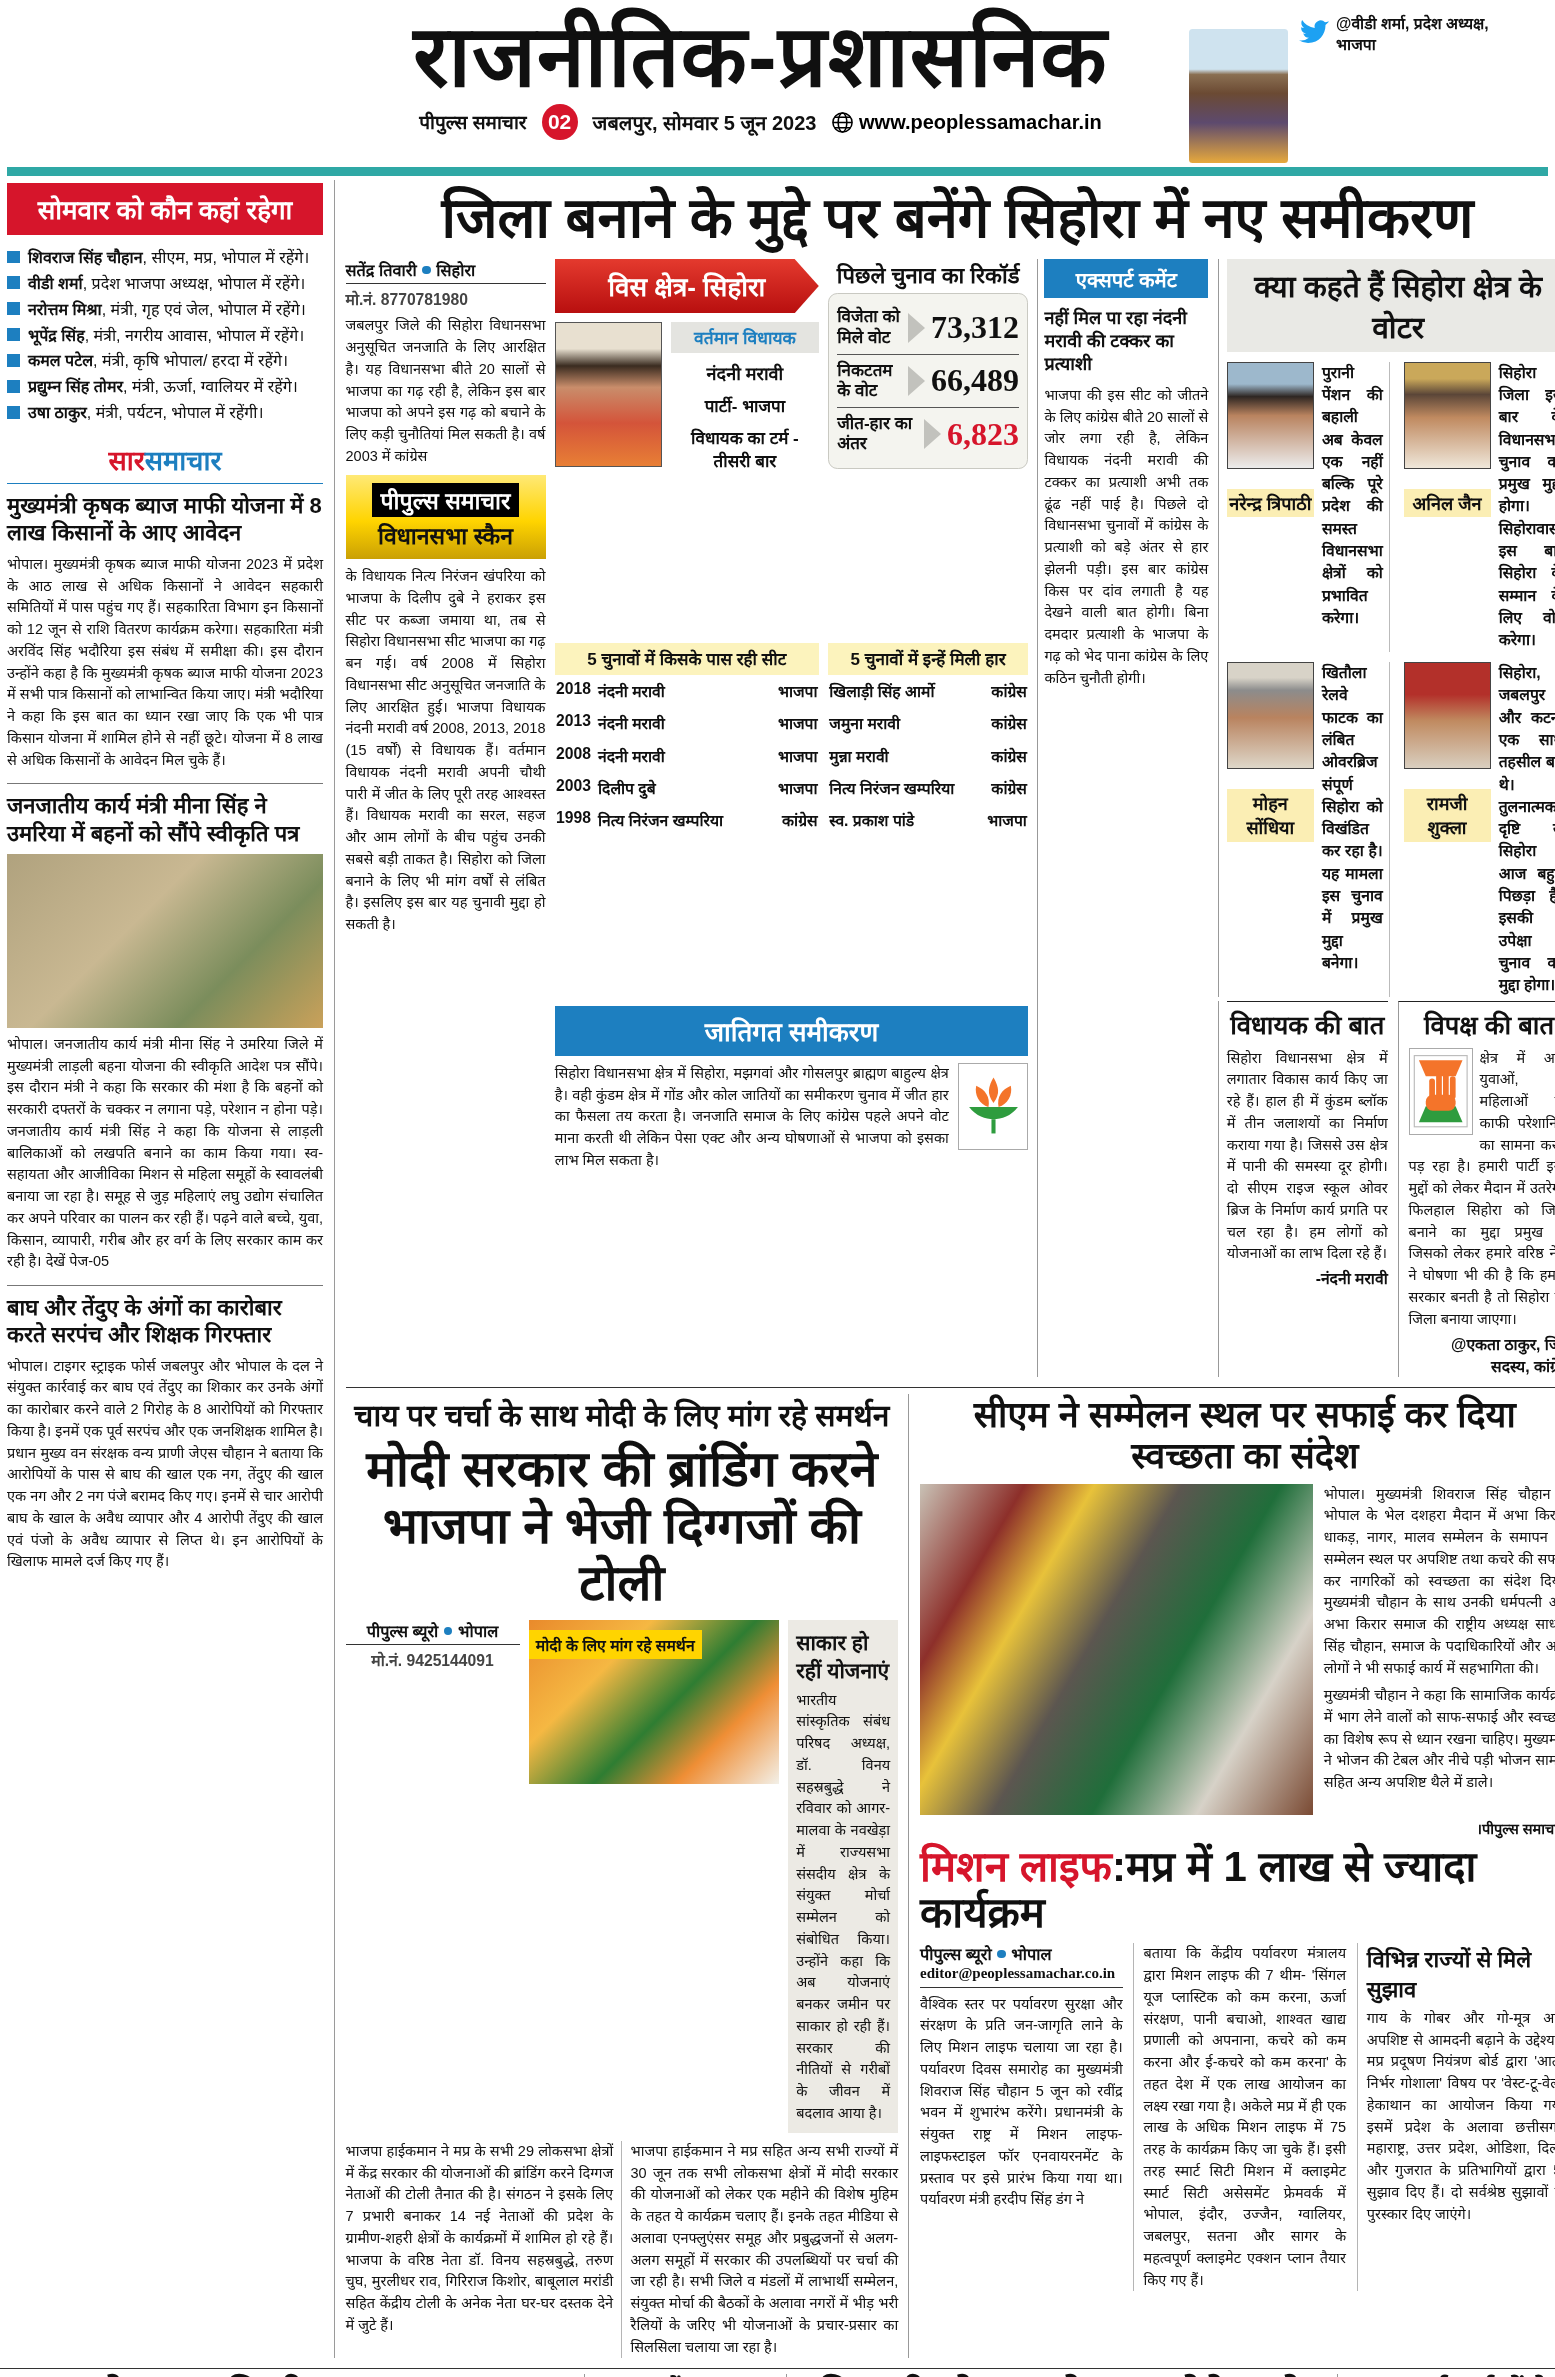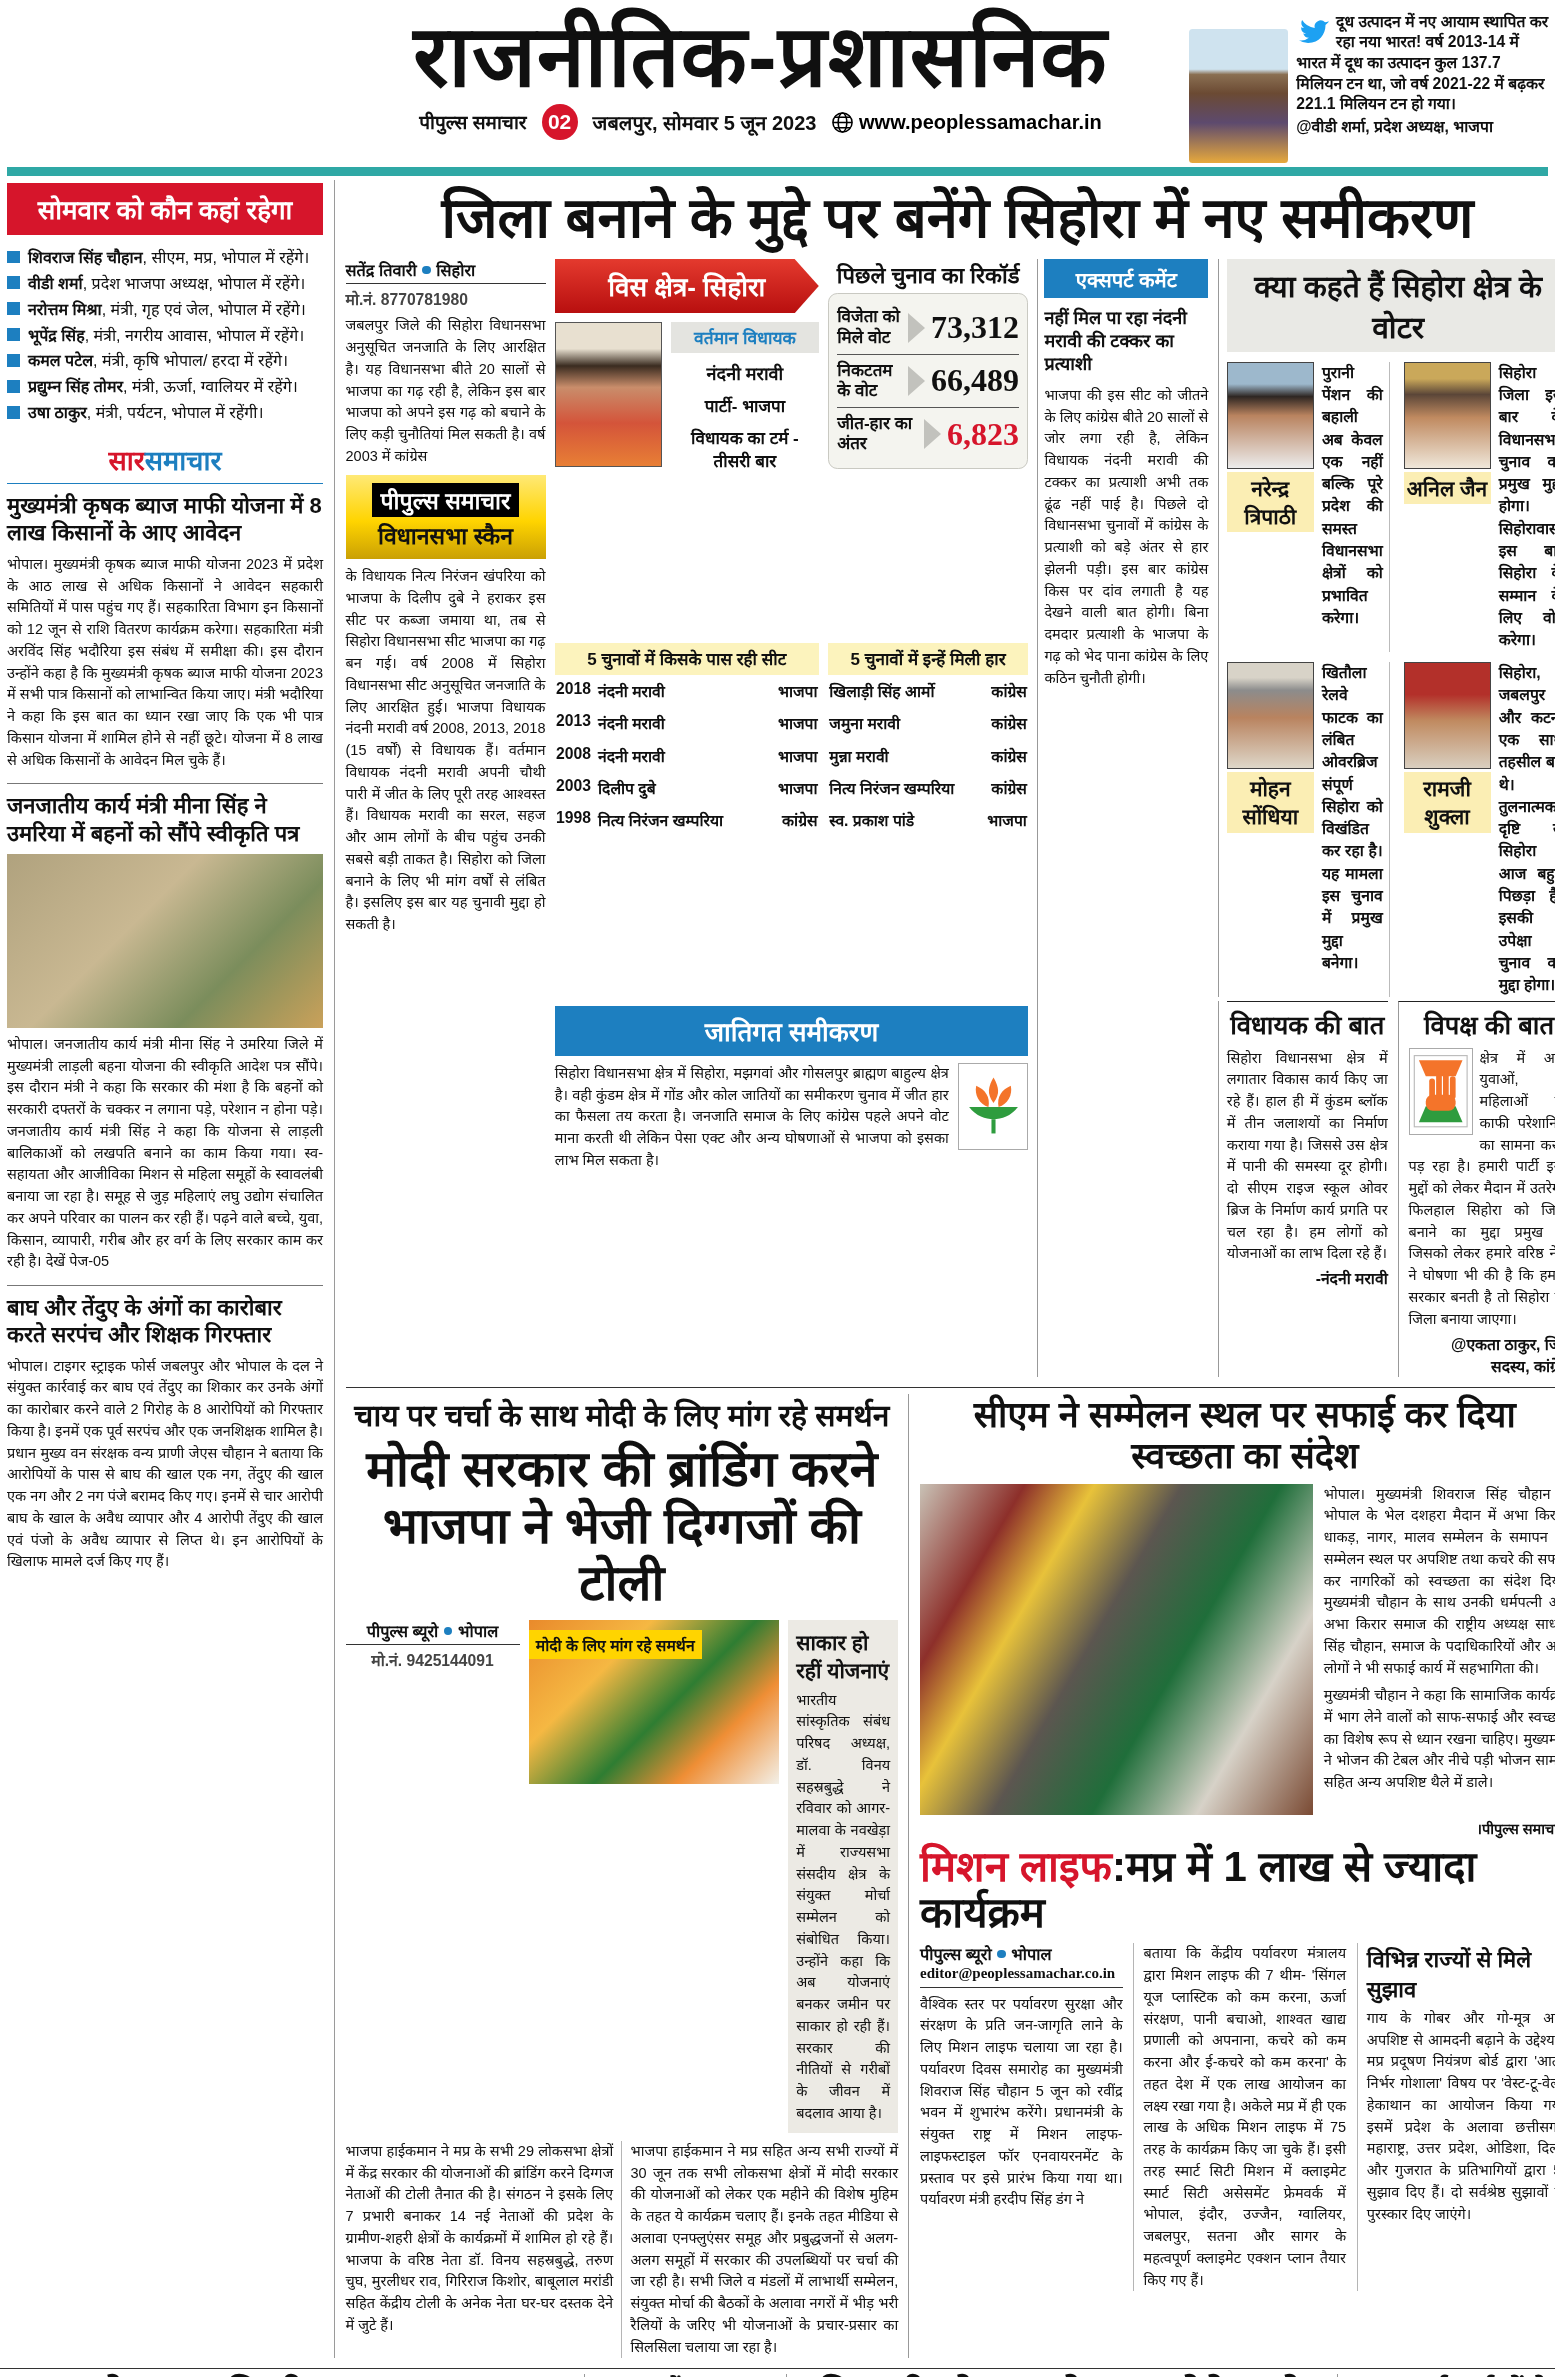--- a/index.html
+++ b/index.html
@@ -97,21 +97,21 @@
   .voters-title { background:#e9e9e5; font-size:30px; font-weight:800; text-align:center; padding:5.8px 2.3px; margin-bottom:9.3px; }
   .voter-grid { display:grid; grid-template-columns:1fr 1fr; gap:10.5px 14px; }
   .voter { display:flex; gap:8.1px; border-right:0.6px solid #bbb; padding-right:5.8px; }
   .voter:nth-child(2n){ border-right:none; }
   .vphoto { width:87px; height:107px; border:1.2px solid #444; flex:none; }
   .vp1{background:linear-gradient(180deg,#9db8cc 0%,#9db8cc 20%,#2e2622 32%,#b98succ 0%,#b9835f 50%,#ececec 78%,#e2e2e2 100%);}
   .vp1{background:linear-gradient(180deg,#9db8cc 0%,#9db8cc 20%,#2e2622 32%,#b9835f 50%,#ececec 100%);}
   .vp2{background:linear-gradient(180deg,#caa85a 0%,#caa85a 15%,#5b4638 30%,#c08a60 52%,#efe7da 100%);}
   .vp3{background:linear-gradient(180deg,#d8d3c8 0%,#d8d3c8 14%,#8c8c8c 26%,#b9835f 52%,#ded7c9 100%);}
   .vp4{background:linear-gradient(180deg,#b3302a 0%,#b3302a 30%,#c08a60 55%,#d9cfc0 100%);}
-  .vname { background:#fbeeb4; font-size:21px; font-weight:800; text-align:center; padding:2.3px 1.2px; margin-top:3px; }
+  .vname { background:#fbeeb4; font-size:18px; font-weight:800; text-align:center; padding:2.3px 1.2px; margin-top:20px; }
   .vquote { font-size:15.7px; line-height:1.42; font-weight:600; text-align:justify; }
   .talks { display:flex; gap:10.5px; margin-top:4.6px; }
   .talk { flex:1; border-top:1.7px solid #222; padding-top:4.6px; }
   .talk + .talk { border-left:1.2px solid #999; padding-left:9.3px; }
   .talk-title { font-size:25.6px; font-weight:800; text-align:center; margin-bottom:5.8px; }
   .talk-attr { font-weight:800; text-align:right; font-size:15.7px; margin-top:2.3px; }
   .cong-logo { float:left; width:64px; height:87px; border:0.6px solid #aaa; margin:0 7px 3.5px 0; padding:2.3px; }
 
   
   .midband { display:grid; grid-template-columns:46% 1fr; gap:0 11.6px; border-top:1.7px solid #333; margin-top:10.5px; padding-top:5.8px; }
@@ -173,21 +173,20 @@
           <span data-interactable="false">www.peoplessamachar.in</span>
         </a>
       </div>
     </div>
     <aside class="tweetbox" data-interactable="false">
       <div class="tweet-photo" data-interactable="false"></div>
       <div class="tweet-body">
         <svg class="twitter-svg" data-interactable="false" viewBox="0 0 24 24">
           <path fill="#1da1f2" d="M23 5.1c-.8.4-1.6.6-2.5.8a4.3 4.3 0 0 0-7.3 3.9A12.2 12.2 0 0 1 4.3 4.2a4.3 4.3 0 0 0 1.3 5.7c-.7 0-1.4-.2-2-.5v.1a4.3 4.3 0 0 0 3.4 4.2c-.6.2-1.3.2-1.9.1a4.3 4.3 0 0 0 4 3A8.6 8.6 0 0 1 2 18.6a12.1 12.1 0 0 0 6.6 1.9c7.9 0 12.2-6.5 12.2-12.2v-.6c.8-.6 1.5-1.3 2.2-2.1z"></path>
         </svg>
-        <span data-interactable="false">दूध उत्पादन में नए आयाम स्थापित कर रहा नया भारत! वर्ष 2013-14 में भारत में दूध का उत्पादन कुल 137.7 मिलियन टन था, जो वर्ष 2021-22 में बढ़कर 221.1 मिलियन टन हो गया।</span>
         <div class="tweet-author" data-interactable="false">@वीडी शर्मा, प्रदेश अध्यक्ष, भाजपा</div>
       </div>
     </aside>
   </header>
   <div class="tealbar" data-interactable="false"></div>
 
   <div class="row2">
     <aside class="sidebar" data-interactable="false">
       <h2 class="sched-title" data-interactable="false">सोमवार को कौन कहां रहेगा</h2>
       <ul class="sched-list" data-interactable="false">

